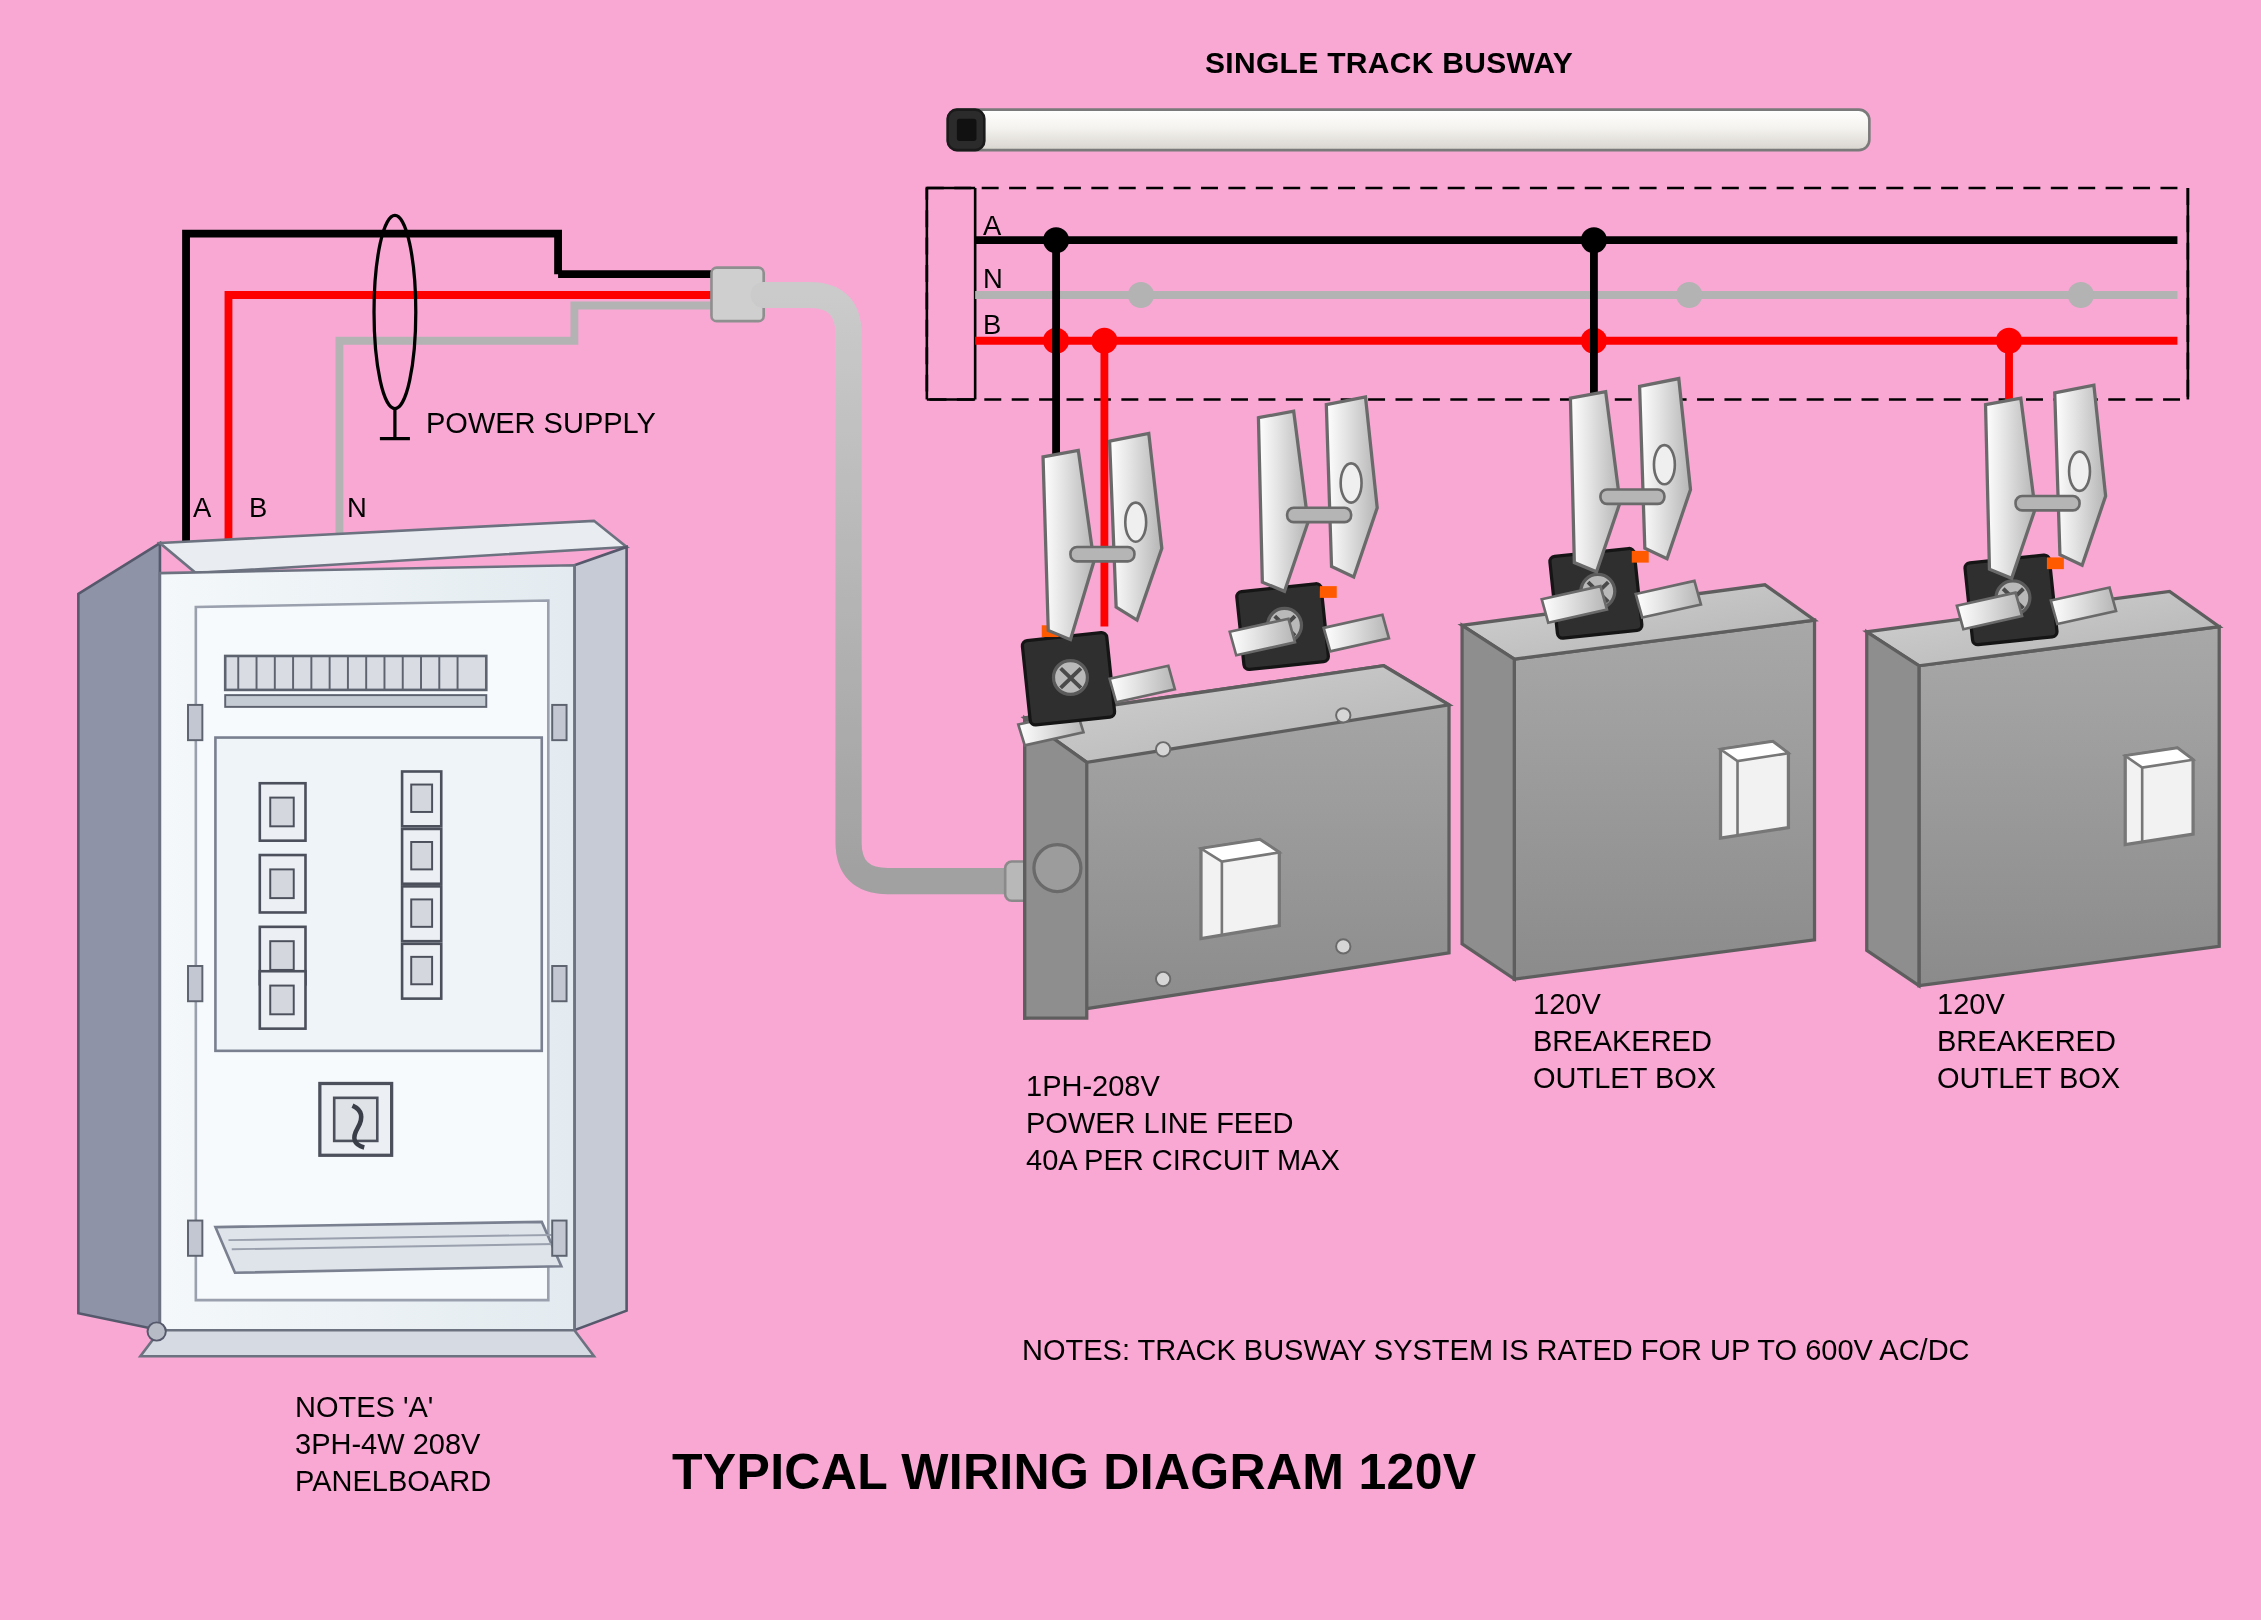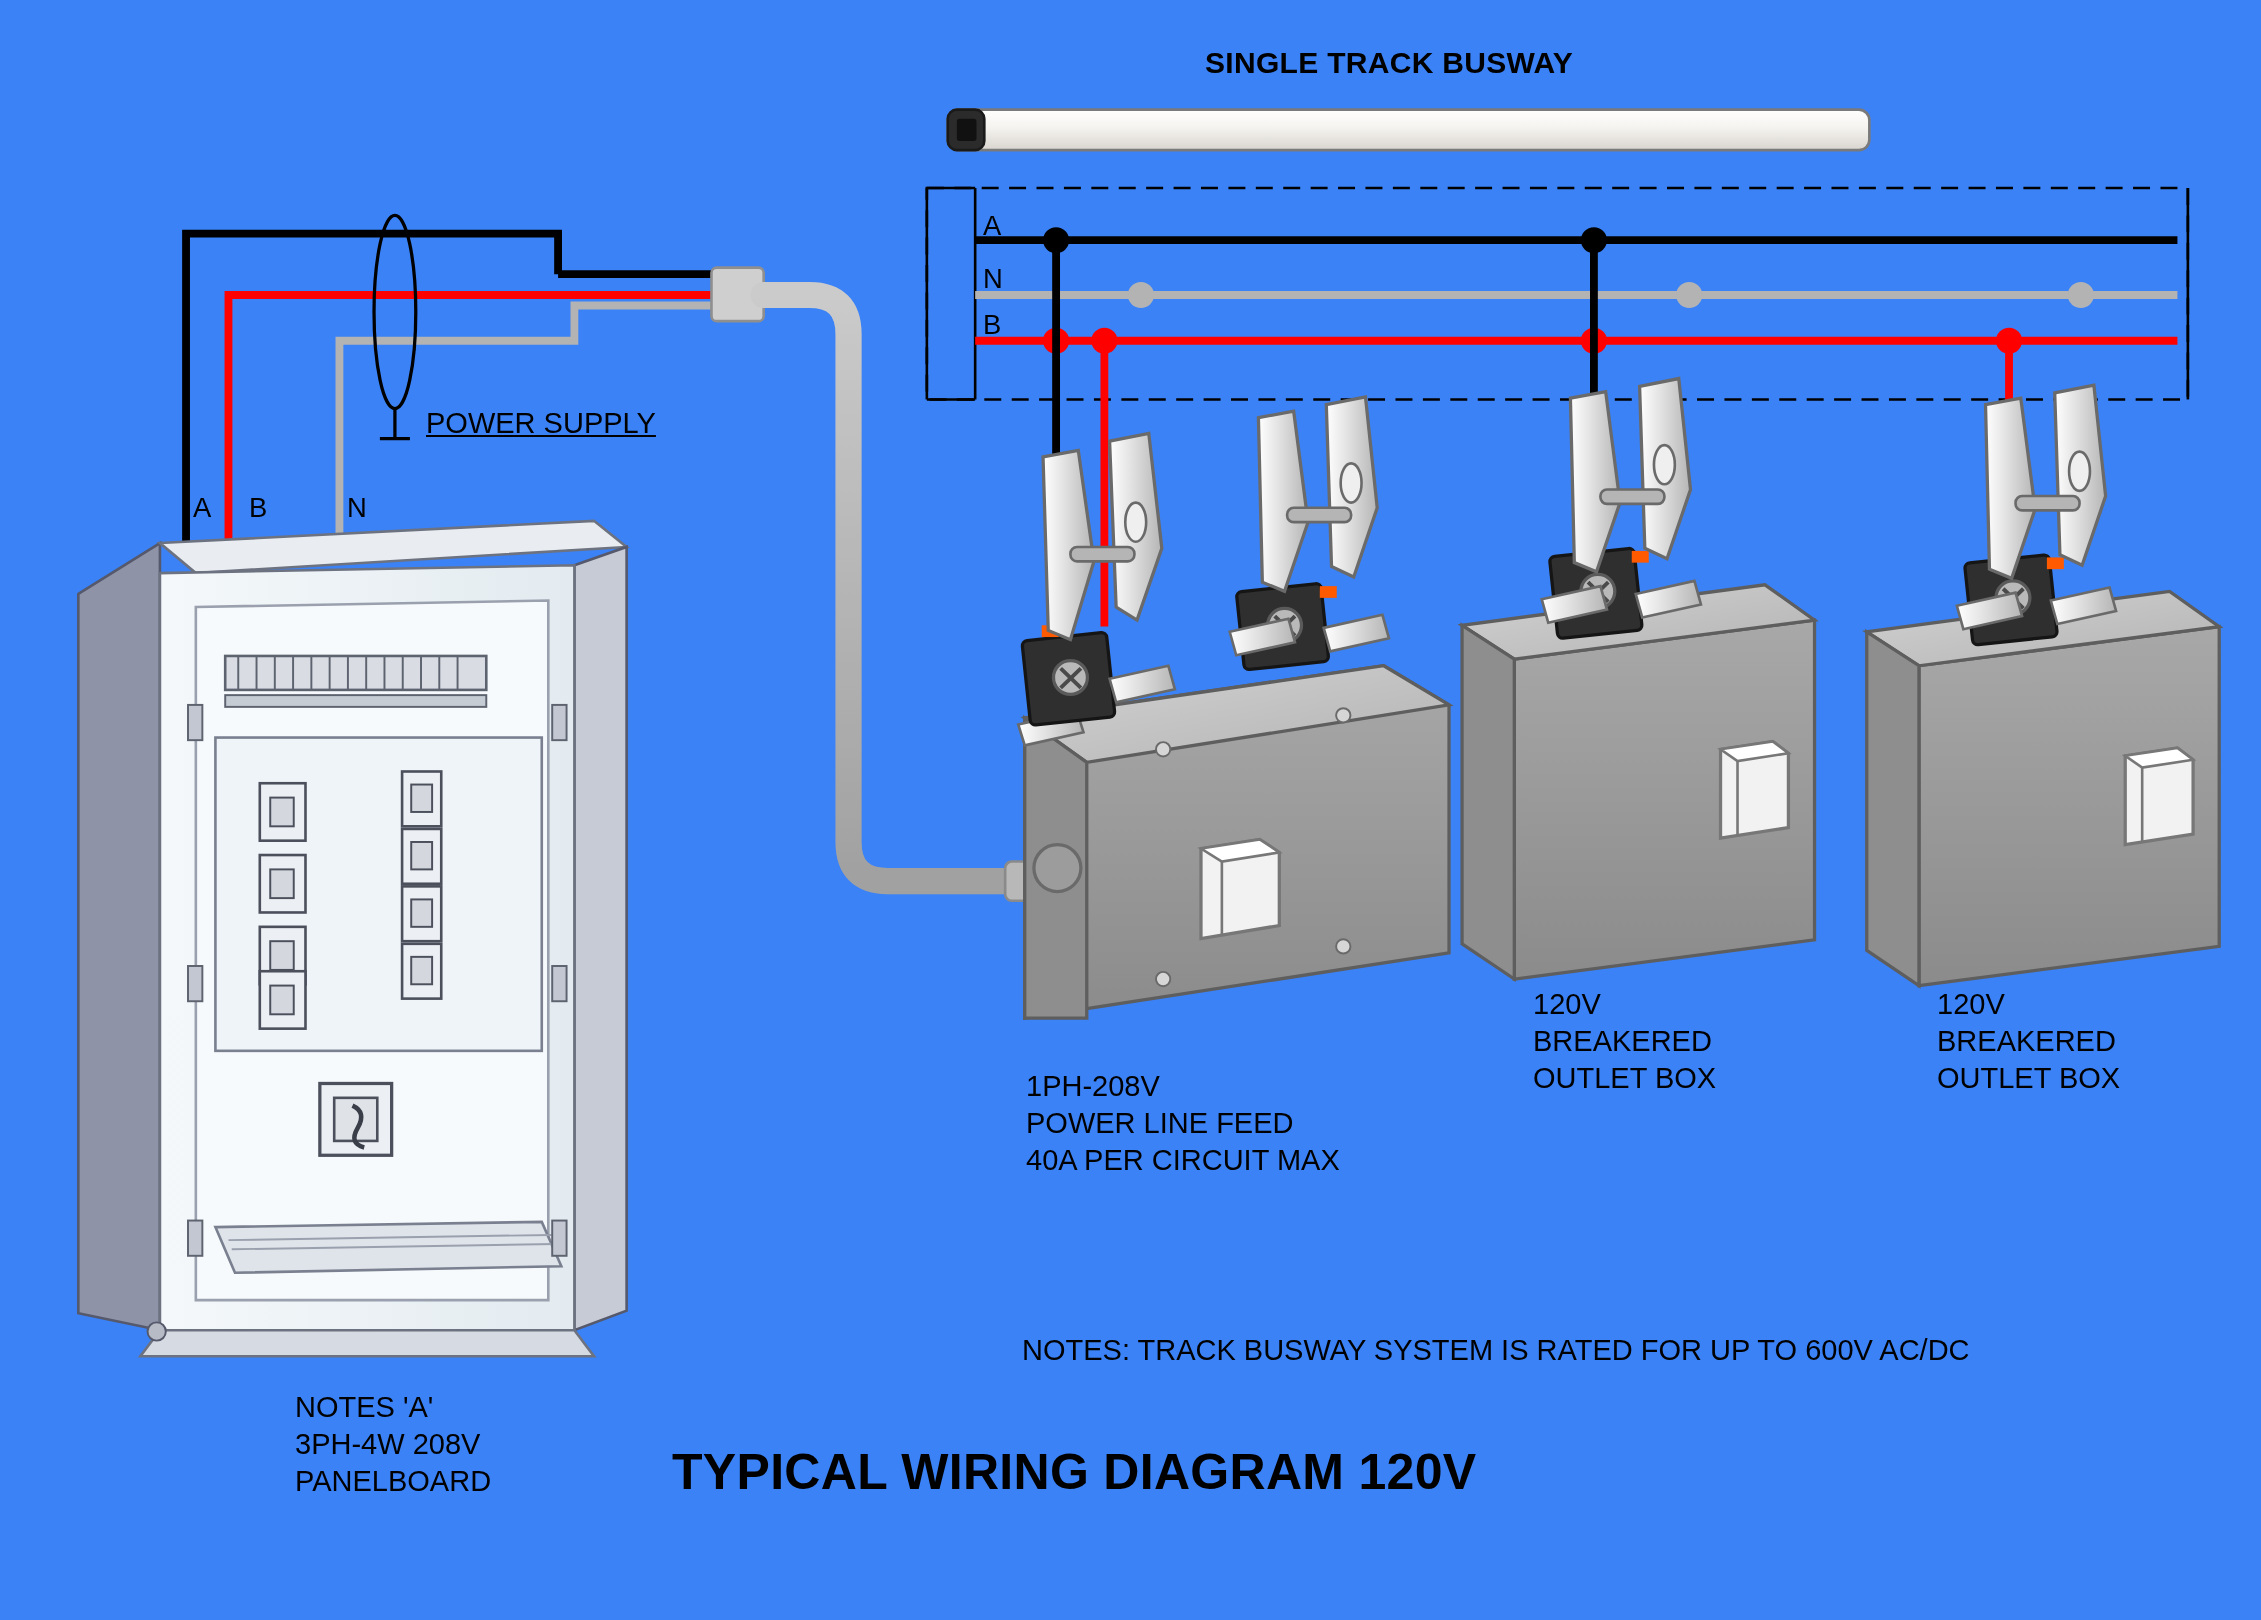--- a/index.html
+++ b/index.html
@@ -7,21 +7,21 @@
     padding: 0;
     background: #ffffff;
   }
   body {
     font-family: "Liberation Sans", sans-serif;
   }
   #stage {
     position: relative;
     width: 2261px;
     height: 1620px;
-    background: #3b82f6;
+    background: #f9a8d4;
     overflow: hidden;
   }
   #stage svg {
     position: absolute;
     left: 0;
     top: 0;
   }
   .lbl {
     position: absolute;
     color: #000;
@@ -315,21 +315,21 @@
       </g>
     </g>
   </svg>
 
   <div class="lbl t-title-top" style="left:1389px; top:44px; transform:translateX(-50%);">SINGLE TRACK BUSWAY</div>
 
   <div class="lbl t-bus" style="left:983px; top:208px;">A</div>
   <div class="lbl t-bus" style="left:983px; top:261px;">N</div>
   <div class="lbl t-bus" style="left:983px; top:307px;">B</div>
 
-  <div class="lbl t-body" style="left:426px; top:405px;text-decoration:underline;">POWER SUPPLY</div>
+  <div class="lbl t-body" style="left:426px; top:405px;">POWER SUPPLY</div>
 
   <div class="lbl t-phase" style="left:193px; top:490px;">A</div>
   <div class="lbl t-phase" style="left:249px; top:490px;">B</div>
   <div class="lbl t-phase" style="left:347px; top:490px;">N</div>
 
   <div class="lbl t-body" style="left:1026px; top:1068px;">1PH-208V
 POWER LINE FEED
 40A PER CIRCUIT MAX</div>
 
   <div class="lbl t-body" style="left:1533px; top:986px;">120V

